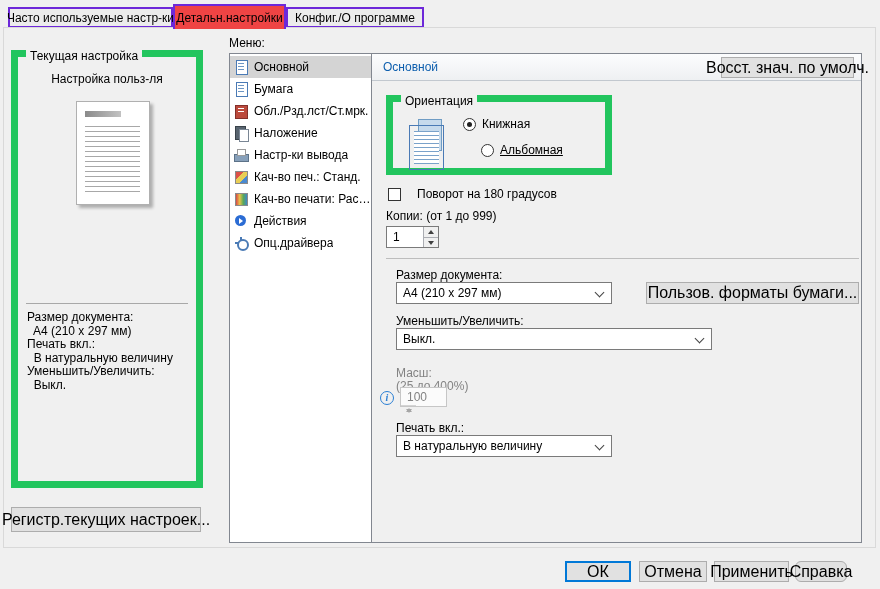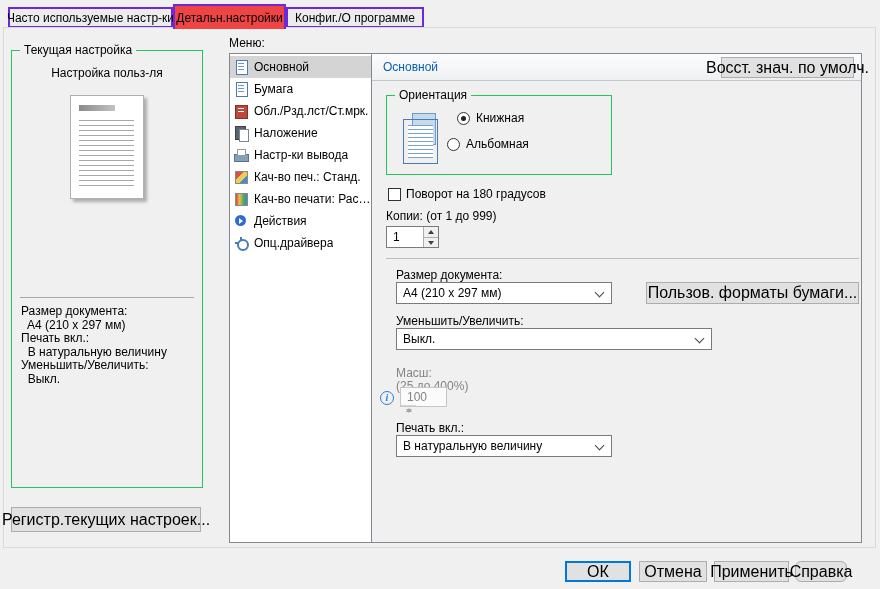--- a/index.html
+++ b/index.html
@@ -20,21 +20,21 @@
   .tab.active { background: #ef4444; top: 4px; height: 25px; border-bottom: none; z-index: 3; }
   .tab1 { left: 8px;  width: 165px; }
   .tab2 { left: 173px; width: 113px; }
   .tab3 { left: 286px; width: 138px; }
   
   .page {
     position: absolute; left: 3px; top: 27px; width: 873px; height: 521px;
     border: 1px solid #d9d9d9; background: #f0f0f0; z-index: 1;
   }
   
-  .groupbox { position: absolute; border: 1px solid #22c55e; }
+  .groupbox { position: absolute; border: 7px solid #22c55e; }
   .groupbox > .legend {
     position: absolute; top: -8px; left: 8px; background: #f0f0f0; padding: 0 4px;
     white-space: nowrap;
   }
   .left-group { left: 7px; top: 22px; width: 192px; height: 438px; }
   .user-label { position: absolute; top: 15px; left: 0; width: 100%; text-align: center; }
   .preview-page {
     position: absolute; left: 58px; top: 44px; width: 74px; height: 104px;
     background: #fff; border: 1px solid #b0b0b0;
     box-shadow: 3px 3px 3px rgba(0,0,0,0.28);
@@ -125,21 +125,21 @@
   .orient-icon::before { content:""; position:absolute; left:9px; top:0; width:22px; height:30px;
     background:#c6daec; border:1px solid #6f9cc4; }
   .orient-icon::after { content:""; position:absolute; left:0; top:6px; width:25px; height:33px;
     background:#fff; border:1px solid #4a7ab5; padding:5px 4px;
     background: repeating-linear-gradient(to bottom, #7aa2ca 0 1px, transparent 1px 4px) content-box #fff; }
   .radio-row { position: absolute; display: flex; align-items: center; gap: 6px; cursor: default; }
   .radio { width: 13px; height: 13px; border: 1px solid #333; border-radius: 50%;
     background: #fff; position: relative; flex: none; }
   .radio.checked::after { content:""; position:absolute; left:3px; top:3px; width:5px; height:5px;
     border-radius:50%; background:#222; }
-  .check-row { position: absolute; left: 16px; top: 133px; display: flex; align-items: center; gap: 5px; }
+  .check-row { position: absolute; left: 16px; top: 133px; display: flex; align-items: center; gap: 16px; }
   .checkbox { width: 13px; height: 13px; border: 1px solid #333; background: #fff; flex: none; }
   .label { position: absolute; white-space: nowrap; }
   .dim { color: #838383; }
   .hsep { position: absolute; border-top: 1px solid #bdbdbd; }
   
   .combo {
     position: absolute; height: 22px; background: #fff; border: 1px solid #7a7a7a;
     display: flex; align-items: center; cursor: default;
   }
   .combo-text { padding-left: 6px; white-space: nowrap; overflow: hidden; flex: 1; }
@@ -252,21 +252,21 @@
           <button class="btn restore-btn">Восст. знач. по умолч.</button>
         </div>
 
         <div class="groupbox orient-group">
           <span class="legend">Ориентация</span>
           <span class="orient-icon"></span>
           <div class="radio-row" style="left:70px; top:15px;">
             <span class="radio checked"></span>
             <span>Книжная</span>
           </div>
-          <div class="radio-row" style="left:60px; top:41px;">
+          <div class="radio-row" style="left:88px; top:41px;text-decoration:underline;">
             <span class="radio"></span>
             <span>Альбомная</span>
           </div>
         </div>
 
         <div class="check-row">
           <span class="checkbox"></span>
           <span>Поворот на 180 градусов</span>
         </div>
 

